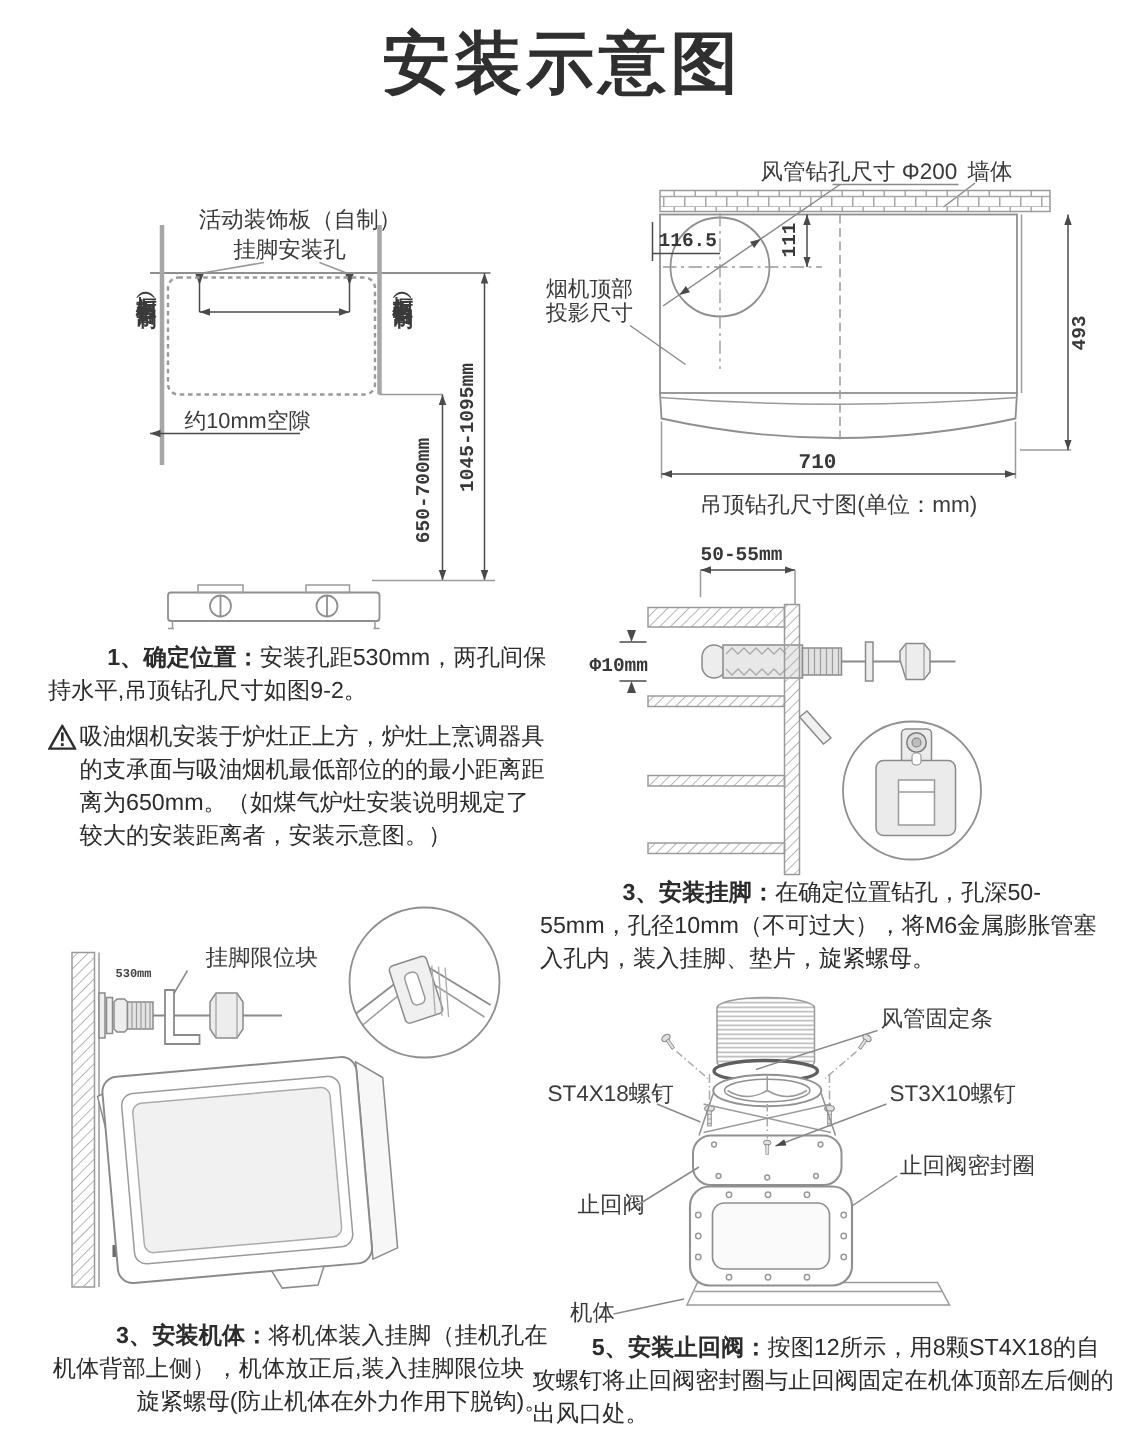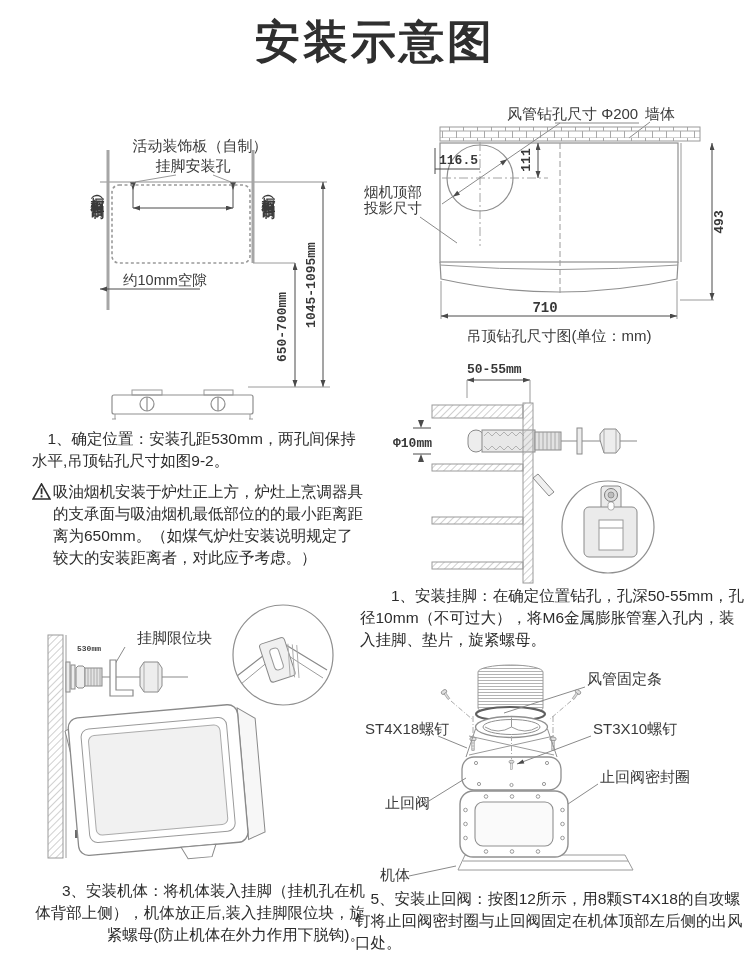--- a/index.html
+++ b/index.html
@@ -8,21 +8,21 @@
   .title{position:absolute;left:0;top:12px;width:100%;text-align:center;
          font-size:45px;font-weight:700;letter-spacing:3px;color:#2f2f2f;}
   .fig{position:absolute;}
   .vtext{position:absolute;writing-mode:vertical-rl;font-size:13.5px;letter-spacing:2px;
          color:#3a3a3a;font-weight:600;}
   .tb{position:absolute;font-size:15.5px;line-height:1.42;color:#2c2c2c;}
   .tb p{margin:0;}
   .ind1{text-indent:1em;}
   .ind15{text-indent:1.5em;text-align:right;}
   .ind2{text-indent:2em;}
-  .b{font-weight:400;}
+  .b{font-weight:700;margin-left:24px;}
   .warn{display:flex;margin-top:9px;}
   .warn-icon{flex:0 0 21px;padding-top:2px;}
   svg text{font-family:"Liberation Sans","DejaVu Sans",sans-serif;fill:#3a3a3a;}
   svg text.lbl{font-size:15px;}
   svg text.lbl2{font-size:14.5px;}
   svg text.dim{font-family:"Liberation Mono","DejaVu Sans Mono",monospace;
                font-size:13px;font-weight:600;fill:#383838;}
   svg text.dimS{font-family:"Liberation Mono","DejaVu Sans Mono",monospace;
                font-size:8px;font-weight:700;fill:#444;}
   .ln{stroke:#8f8f8f;stroke-width:1.2;fill:none;}
@@ -149,21 +149,21 @@
   <div class="tb" style="left:32px;top:428px;width:335px;">
     <p class="ind1"><span class="b">1、确定位置：</span><span>安装孔距530mm，两孔间保持水平,吊顶钻孔尺寸如图9-2。</span></p>
     <div class="warn">
       <span class="warn-icon">
         <svg width="19" height="17" viewBox="0 0 20 18">
           <path d="M10,1 L19,17 H1 Z" fill="none" stroke="#2e2e2e" stroke-width="1.7"></path>
           <rect x="9.1" y="5.6" width="1.9" height="6.2" fill="#2e2e2e"></rect>
           <rect x="9.1" y="13.2" width="1.9" height="2" fill="#2e2e2e"></rect>
         </svg>
       </span>
-      <p>吸油烟机安装于炉灶正上方，炉灶上烹调器具的支承面与吸油烟机最低部位的的最小距离距离为650mm。（如煤气炉灶安装说明规定了较大的安装距离者，对此应予考虑。）</p>
+      <p>吸油烟机安装于炉灶正上方，炉灶上烹调器具的支承面与吸油烟机最低部位的的最小距离距离为650mm。（如煤气炉灶安装说明规定了较大的安装距离者，安装示意图。）</p>
     </div>
   </div>
 
   <svg class="fig" style="left:385px;top:352px;" width="365" height="233" viewBox="0 0 365 233">
     <g>
       <text class="dim" x="82" y="21">50-55mm</text>
       <line class="dimln" x1="82" y1="28" x2="145" y2="28" marker-start="url(#ah)" marker-end="url(#ah)"></line>
       <line class="lnT" x1="82" y1="28" x2="82" y2="46"></line>
       <line class="lnT" x1="145" y1="28" x2="145" y2="51"></line>
     </g>
@@ -205,21 +205,21 @@
         <circle cx="226" cy="143" r="6.5" fill="#dcdcdc" stroke="#7c7c7c"></circle>
         <circle cx="226" cy="143" r="3" fill="#bdbdbd" stroke="#7c7c7c" stroke-width="0.7"></circle>
         <rect x="223" y="150" width="6" height="8" rx="2.5" fill="#ffffff" stroke="#9a9a9a" stroke-width="0.8"></rect>
         <rect x="214" y="168" width="24" height="30" fill="#ffffff" stroke="#9a9a9a"></rect>
         <line x1="214" y1="176" x2="238" y2="176" stroke="#9a9a9a"></line>
       </g>
     </g>
   </svg>
 
   <div class="tb" style="left:360px;top:585px;width:386px;">
-    <p class="ind2"><span class="b">1、安装挂脚：</span><span>在确定位置钻孔，孔深50-55mm，孔径10mm（不可过大），将M6金属膨胀管塞入孔内，装入挂脚、垫片，旋紧螺母。</span></p>
+    <p class="ind2"><span class="b">3、安装挂脚：</span><span>在确定位置钻孔，孔深50-55mm，孔径10mm（不可过大），将M6金属膨胀管塞入孔内，装入挂脚、垫片，旋紧螺母。</span></p>
   </div>
 
   <svg class="fig" style="left:25px;top:598px;" width="315" height="278" viewBox="0 0 315 278">
     <text class="lbl" x="112" y="45">挂脚限位块</text>
     <line class="ldr" x1="100" y1="49" x2="90" y2="66"></line>
     <rect x="23" y="37" width="15" height="223" fill="url(#hatch)" stroke="#9a9a9a"></rect>
     <line x1="41" y1="37" x2="41" y2="260" stroke="#9a9a9a"></line>
     <text class="dimS" x="52" y="53">530mm</text>
     <g>
       <rect x="41" y="64" width="4" height="30" fill="#ededed" stroke="#8a8a8a"></rect>

